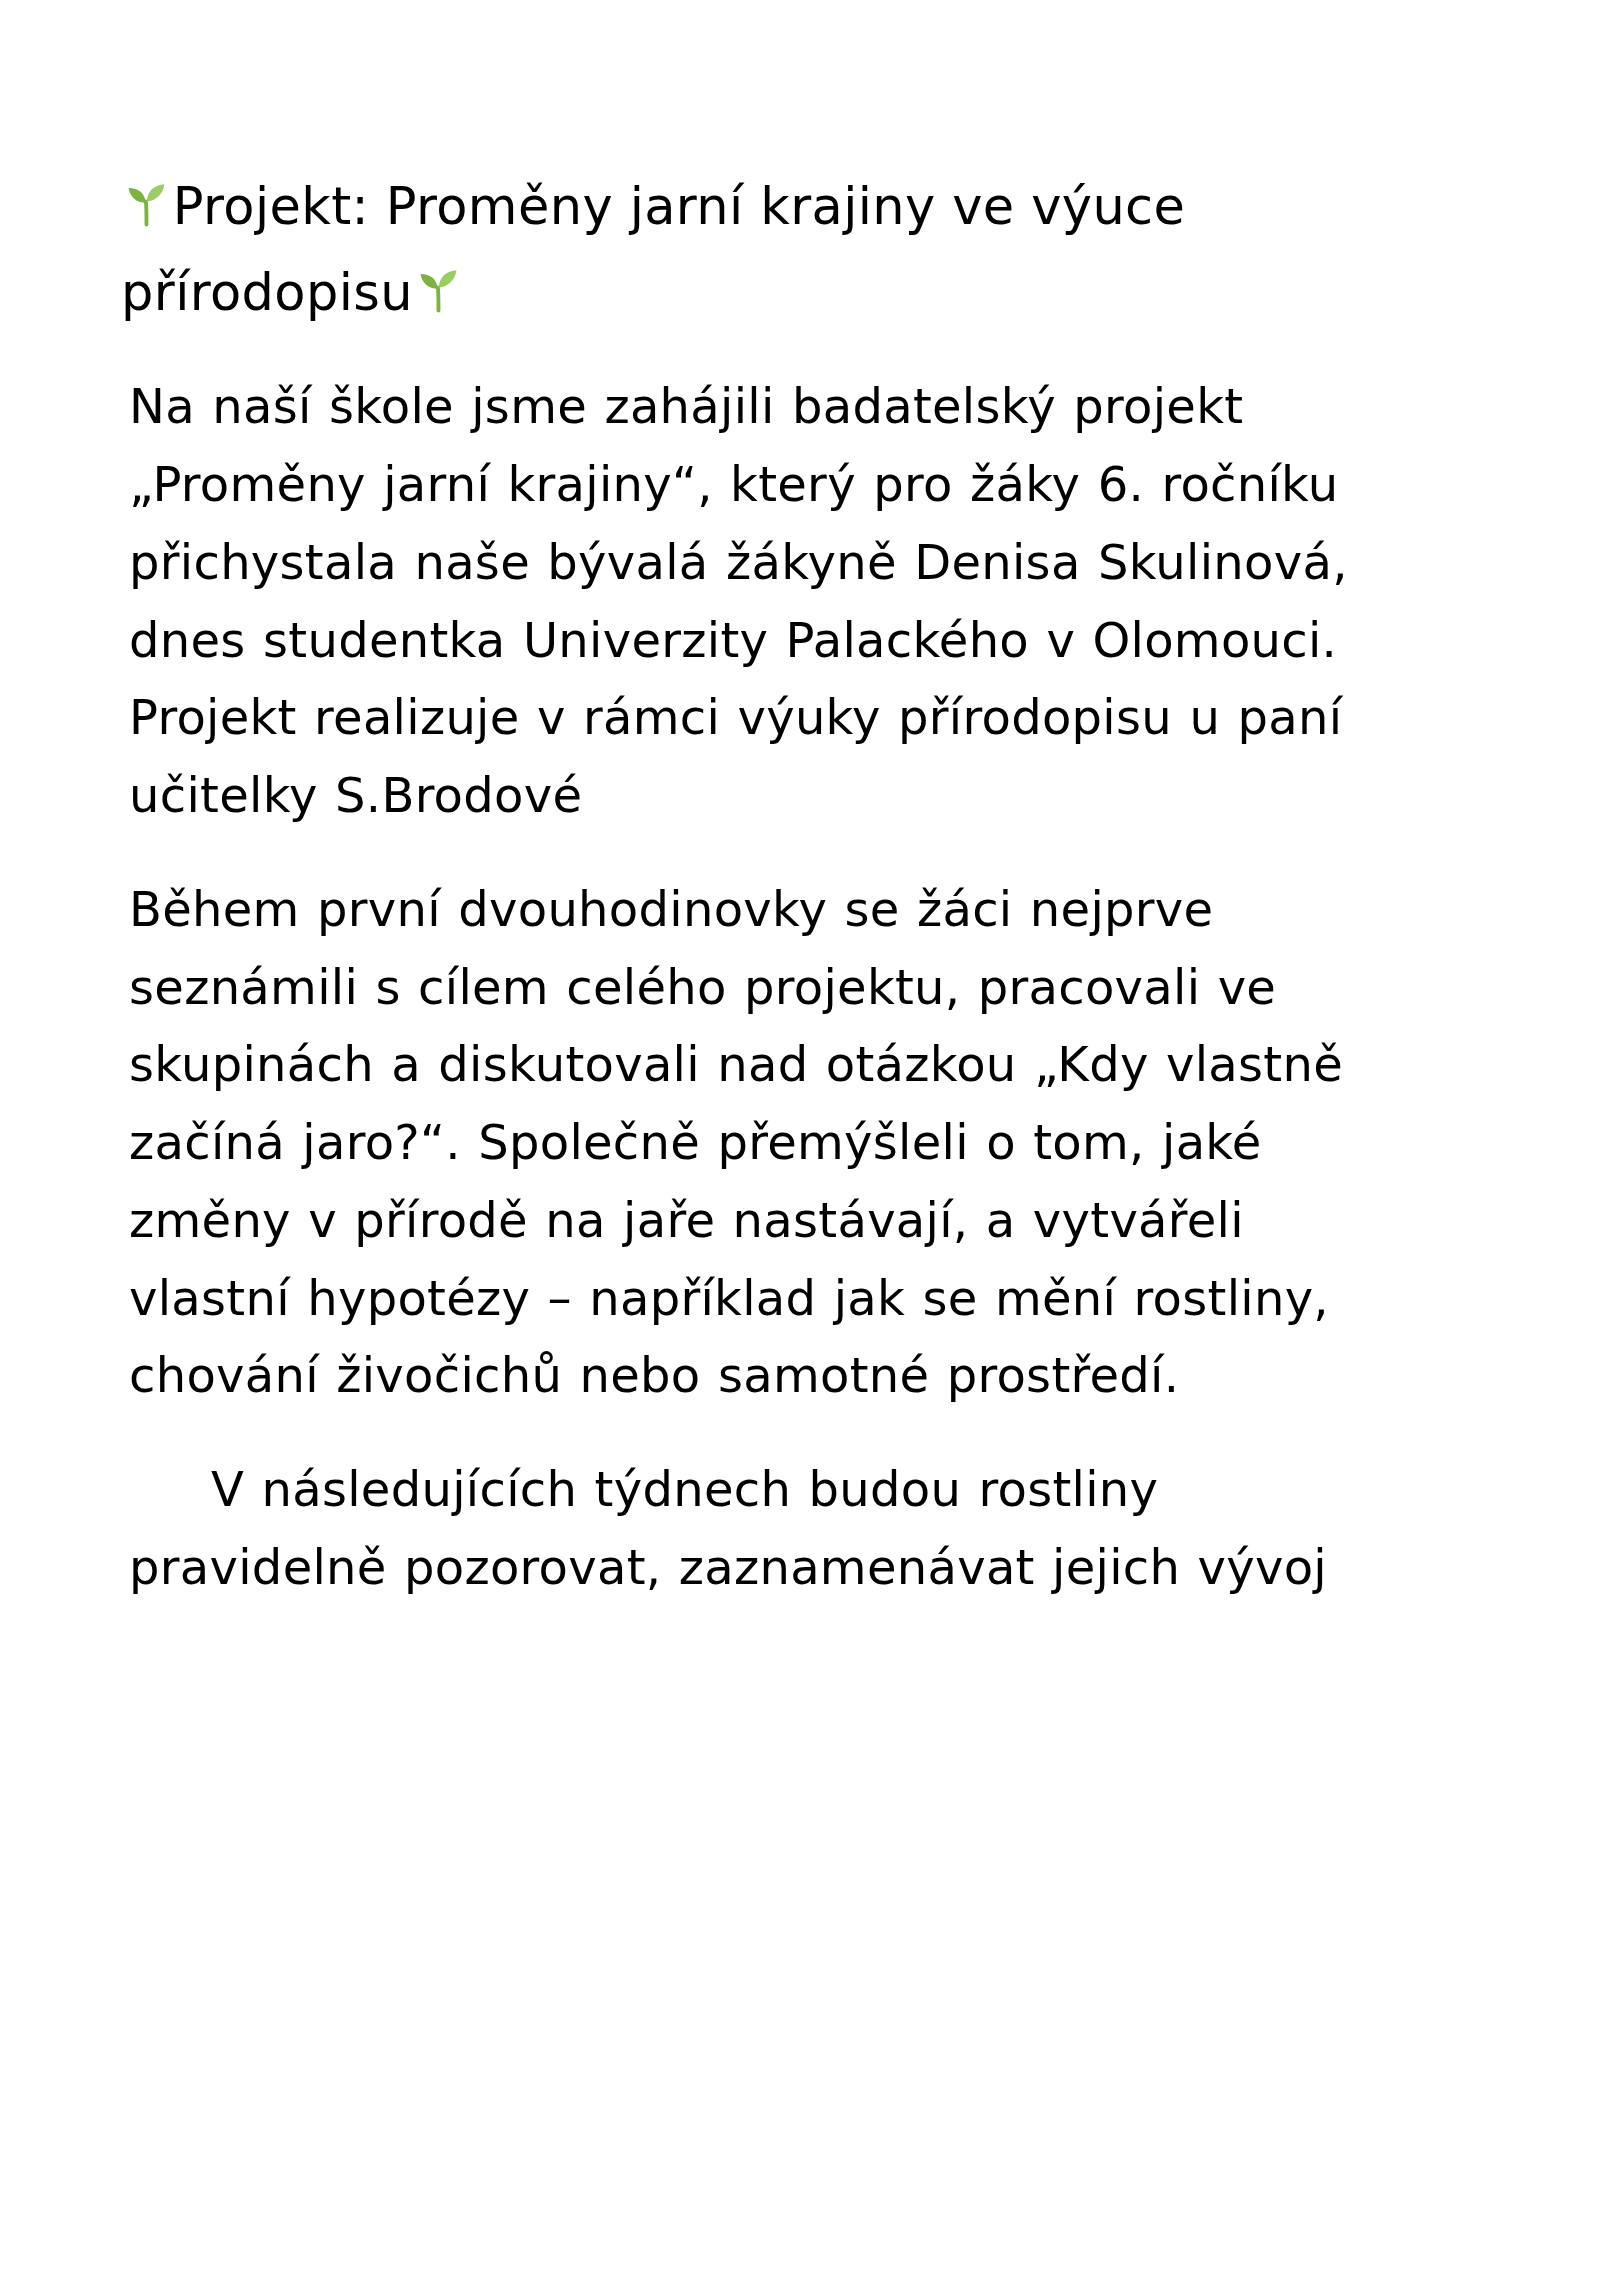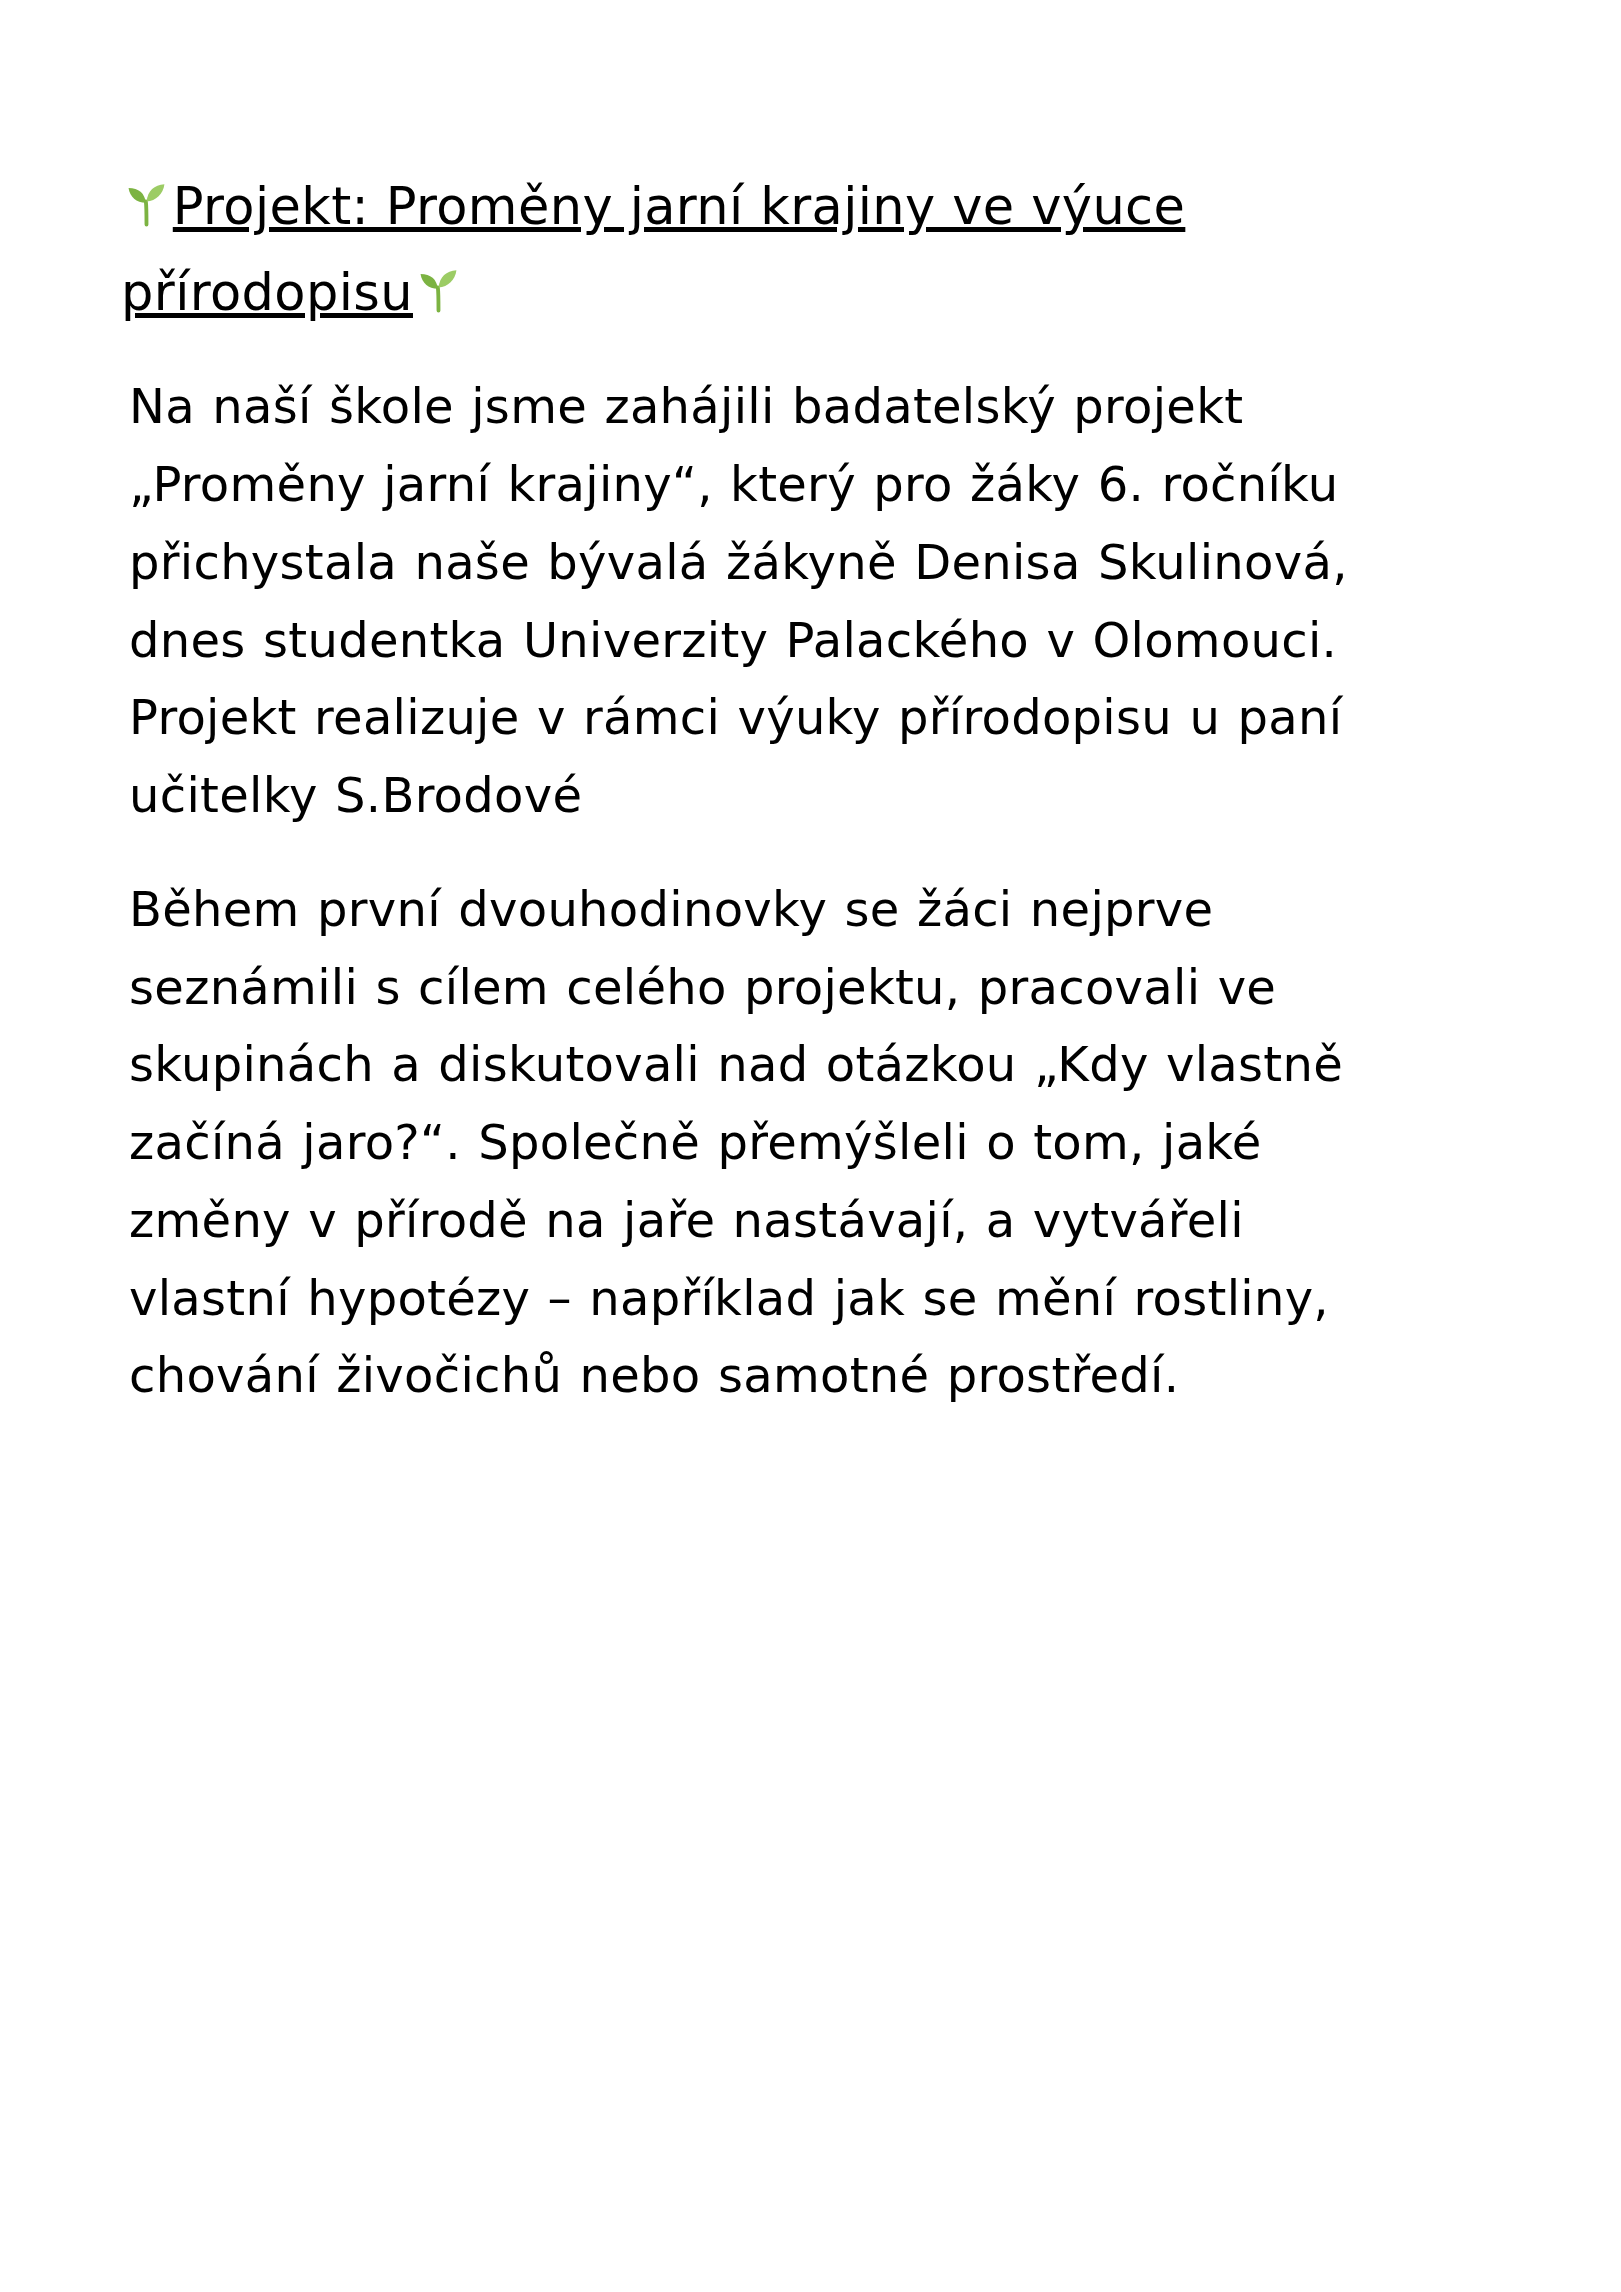--- a/index.html
+++ b/index.html
@@ -20,21 +20,20 @@
   .content {
     box-sizing: border-box;
     padding: 166px 206px 0 121px;
   }
   .title {
     font-size: 51px;
     font-weight: 400;
     line-height: 1.62;
     margin: 0 0 30px 0;
     letter-spacing: 0.4px;
-    text-decoration: underline;
   }
   .seedling {
     display: inline-block;
     vertical-align: -3.6px;
     margin: 0 5.4px;
   }
   p.para {
     font-size: 48px;
     font-weight: 400;
     line-height: 1.62;
@@ -57,16 +56,17 @@
             <path d="M31 34 C16 34 6 25 4 11 C20 11 29 19 31 34 Z" fill="#7CB342"></path>
             <path d="M32 32 C34 15 44 6 60 5 C58 20 47 31 32 32 Z" fill="#9CCC65"></path>
           </svg></span><span>Projekt: Proměny jarní krajiny ve výuce přírodopisu</span><span class="seedling"><svg width="41" height="48" viewBox="0 0 64 72" aria-hidden="true">
             <path d="M32 68 C32 50 32 40 31 32" fill="none" stroke="#7CB342" stroke-width="6" stroke-linecap="round"></path>
             <path d="M31 34 C16 34 6 25 4 11 C20 11 29 19 31 34 Z" fill="#7CB342"></path>
             <path d="M32 32 C34 15 44 6 60 5 C58 20 47 31 32 32 Z" fill="#9CCC65"></path>
           </svg></span></h1>
 
     <p class="para">Na naší škole jsme zahájili badatelský projekt „Proměny jarní krajiny“, který pro žáky 6. ročníku přichystala naše bývalá žákyně Denisa Skulinová, dnes studentka Univerzity Palackého v Olomouci. Projekt realizuje v rámci výuky přírodopisu u paní učitelky S.Brodové</p>
     <p class="para">Během první dvouhodinovky se žáci nejprve seznámili s cílem celého projektu, pracovali ve skupinách a diskutovali nad otázkou „Kdy vlastně začíná jaro?“. Společně přemýšleli o tom, jaké změny v přírodě na jaře nastávají, a vytvářeli vlastní hypotézy – například jak se mění rostliny, chování živočichů nebo samotné prostředí.</p>
+    <p class="para indent-first">V následujících týdnech budou rostliny pravidelně pozorovat, zaznamenávat jejich vývoj</p>
 
   </div>
 </div>
 
 
 </body></html>

